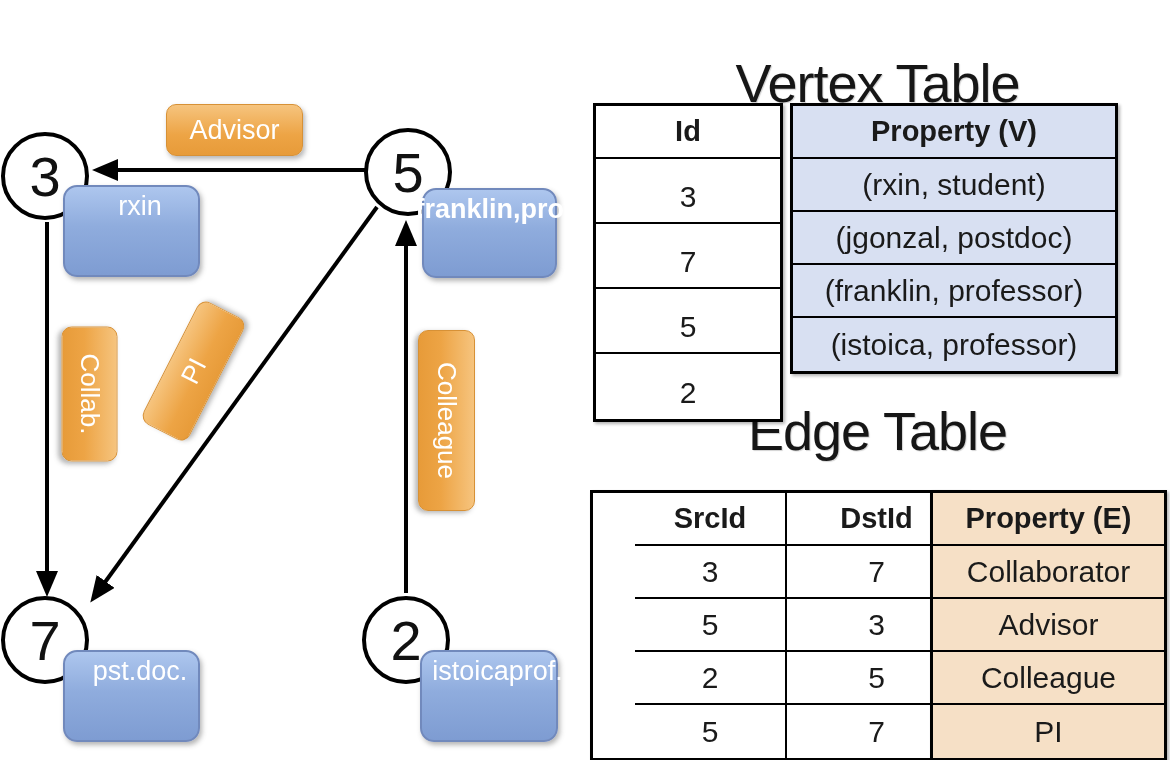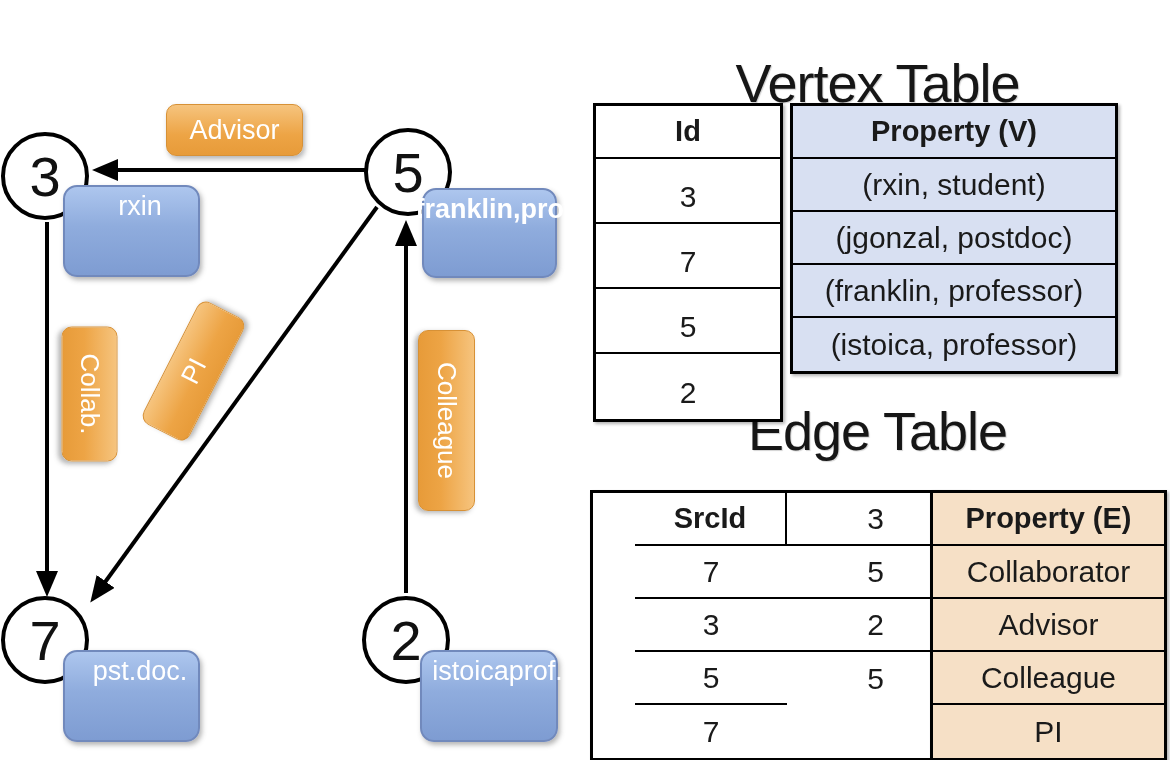--- a/index.html
+++ b/index.html
@@ -164,20 +164,21 @@
   <div id="vt-prop" class="tsection">
     <div class="tcell hdr">Property (V)</div>
     <div class="tcell">(rxin, student)</div>
     <div class="tcell">(jgonzal, postdoc)</div>
     <div class="tcell">(franklin, professor)</div>
     <div class="tcell last">(istoica, professor)</div>
   </div>
 
   <div id="et-ids" class="tsection">
     <div class="tcell hdr colsep">SrcId</div>
+    <div class="tcell hdr">DstId</div>
     <div class="tcell colsep">3</div>
     <div class="tcell">7</div>
     <div class="tcell colsep">5</div>
     <div class="tcell">3</div>
     <div class="tcell colsep">2</div>
     <div class="tcell">5</div>
     <div class="tcell last colsep">5</div>
     <div class="tcell last">7</div>
   </div>
   <div id="et-prop" class="tsection">

